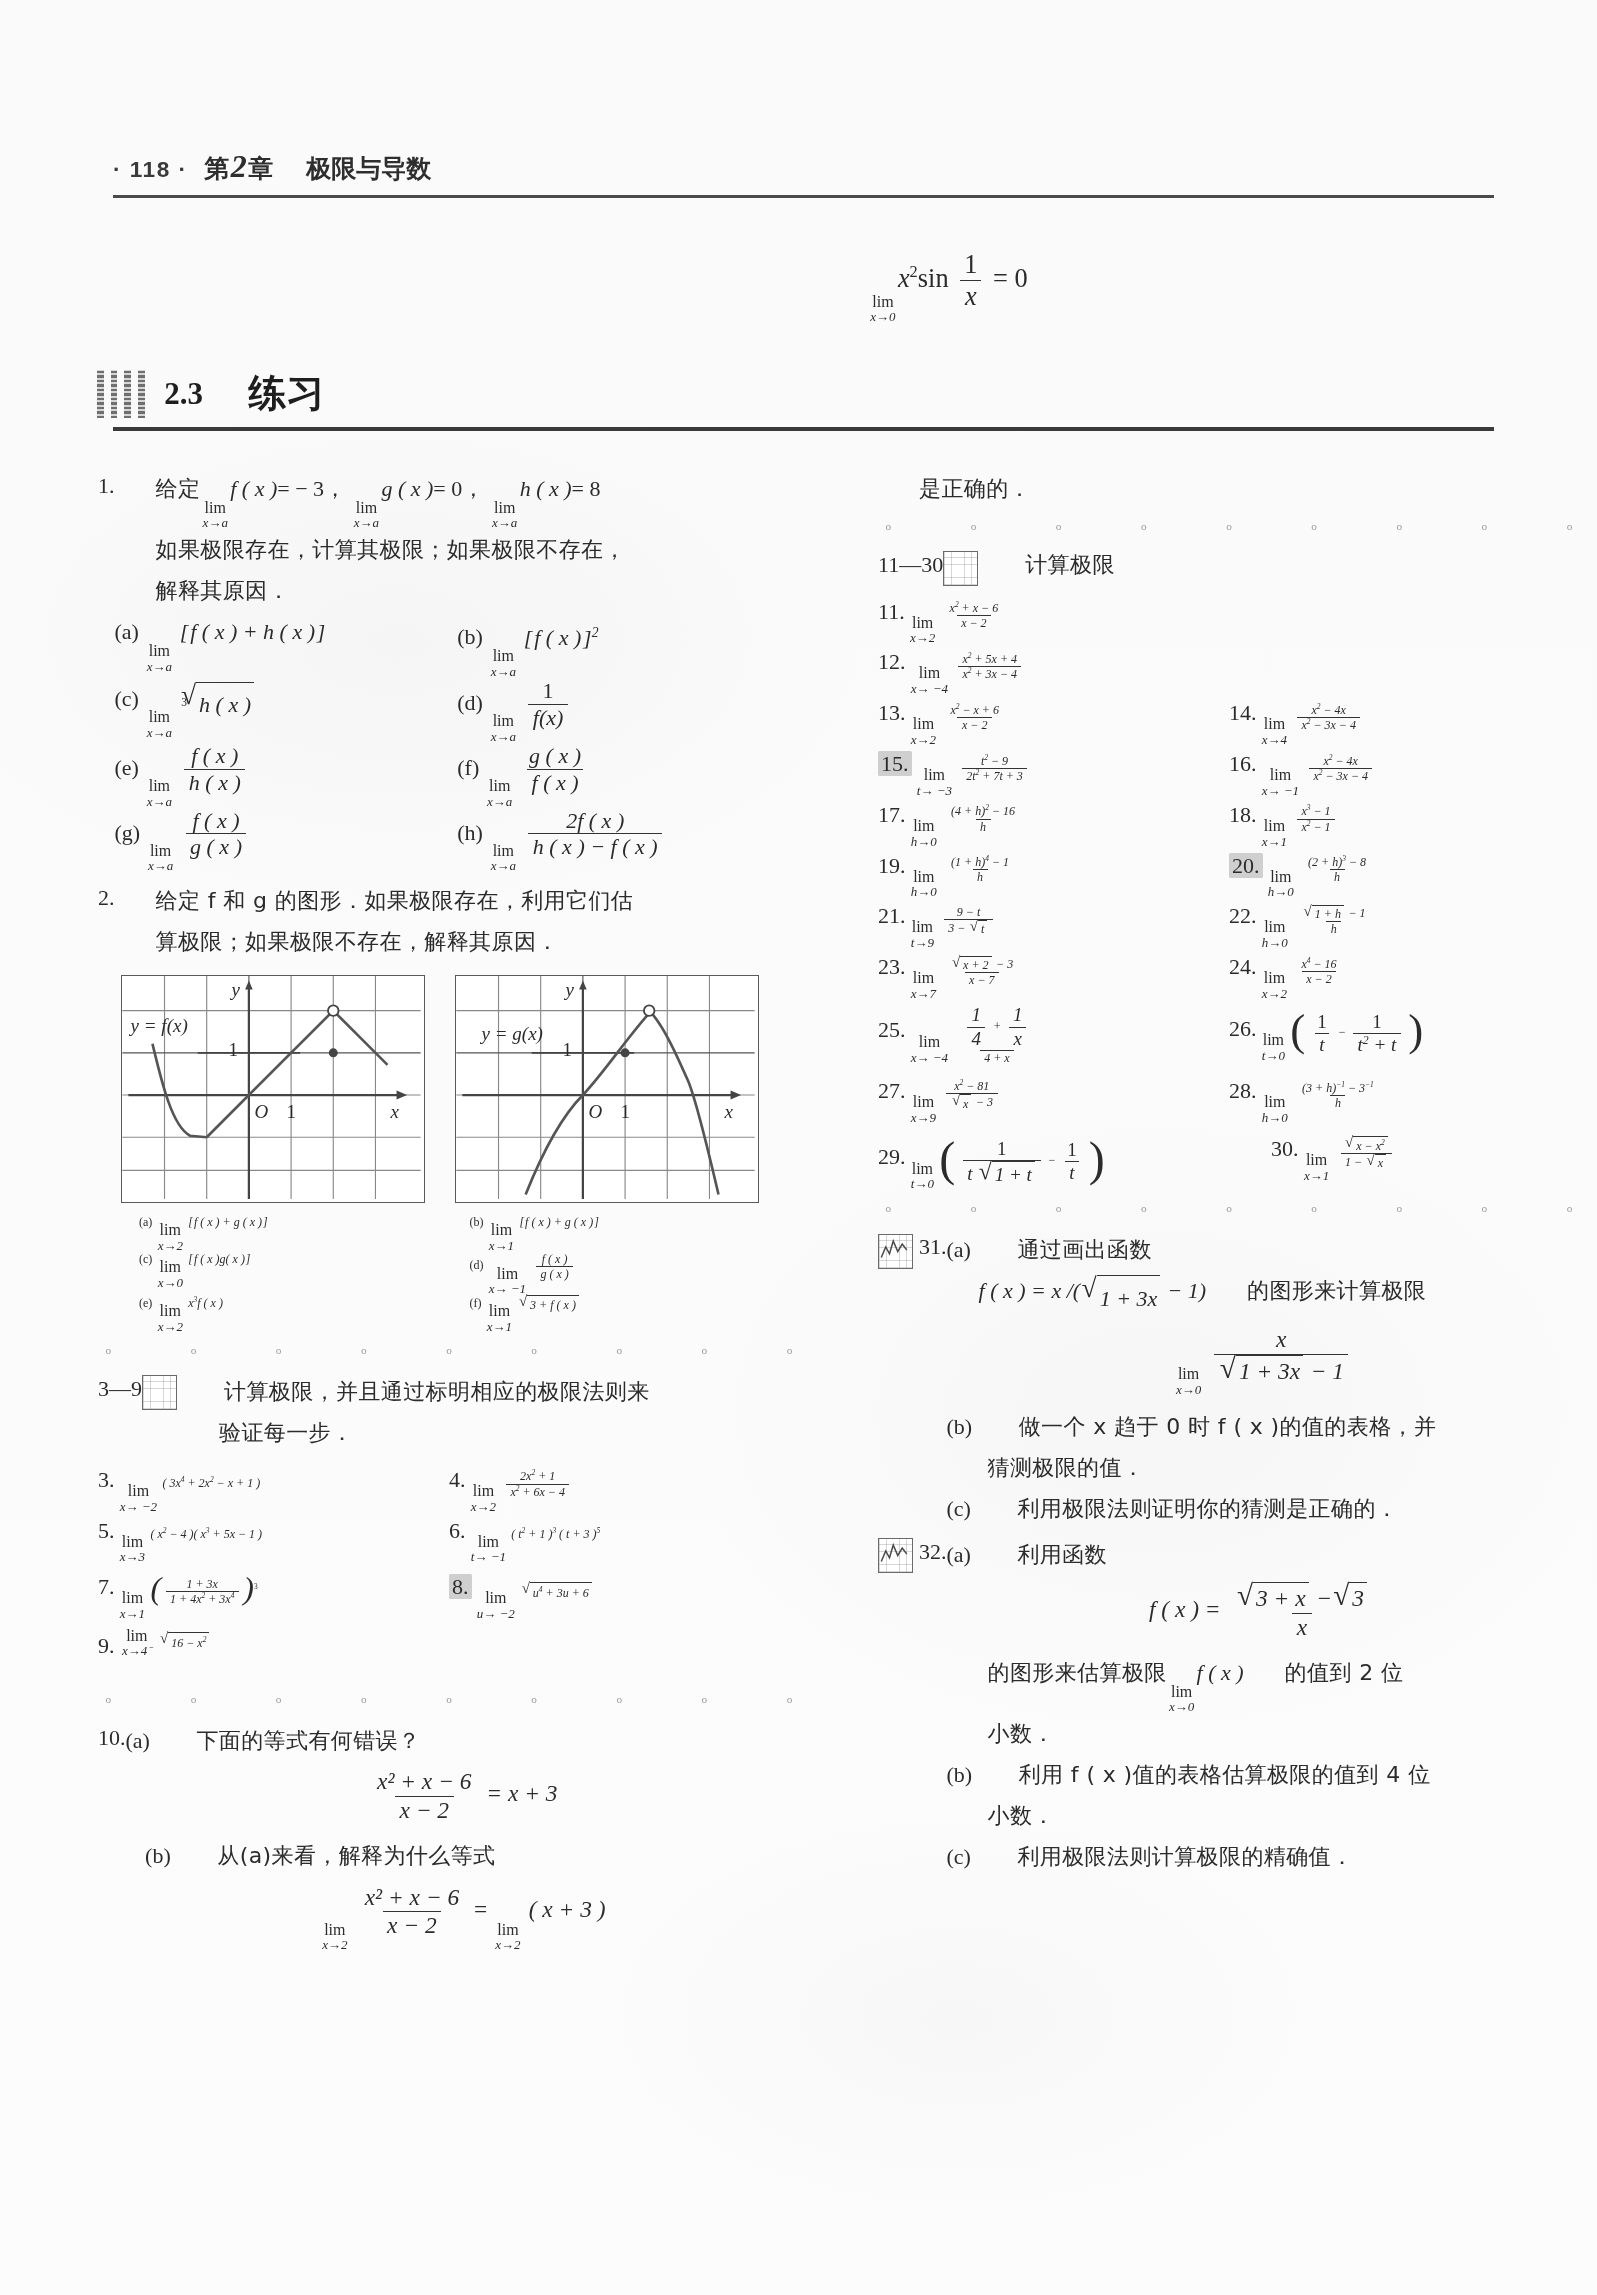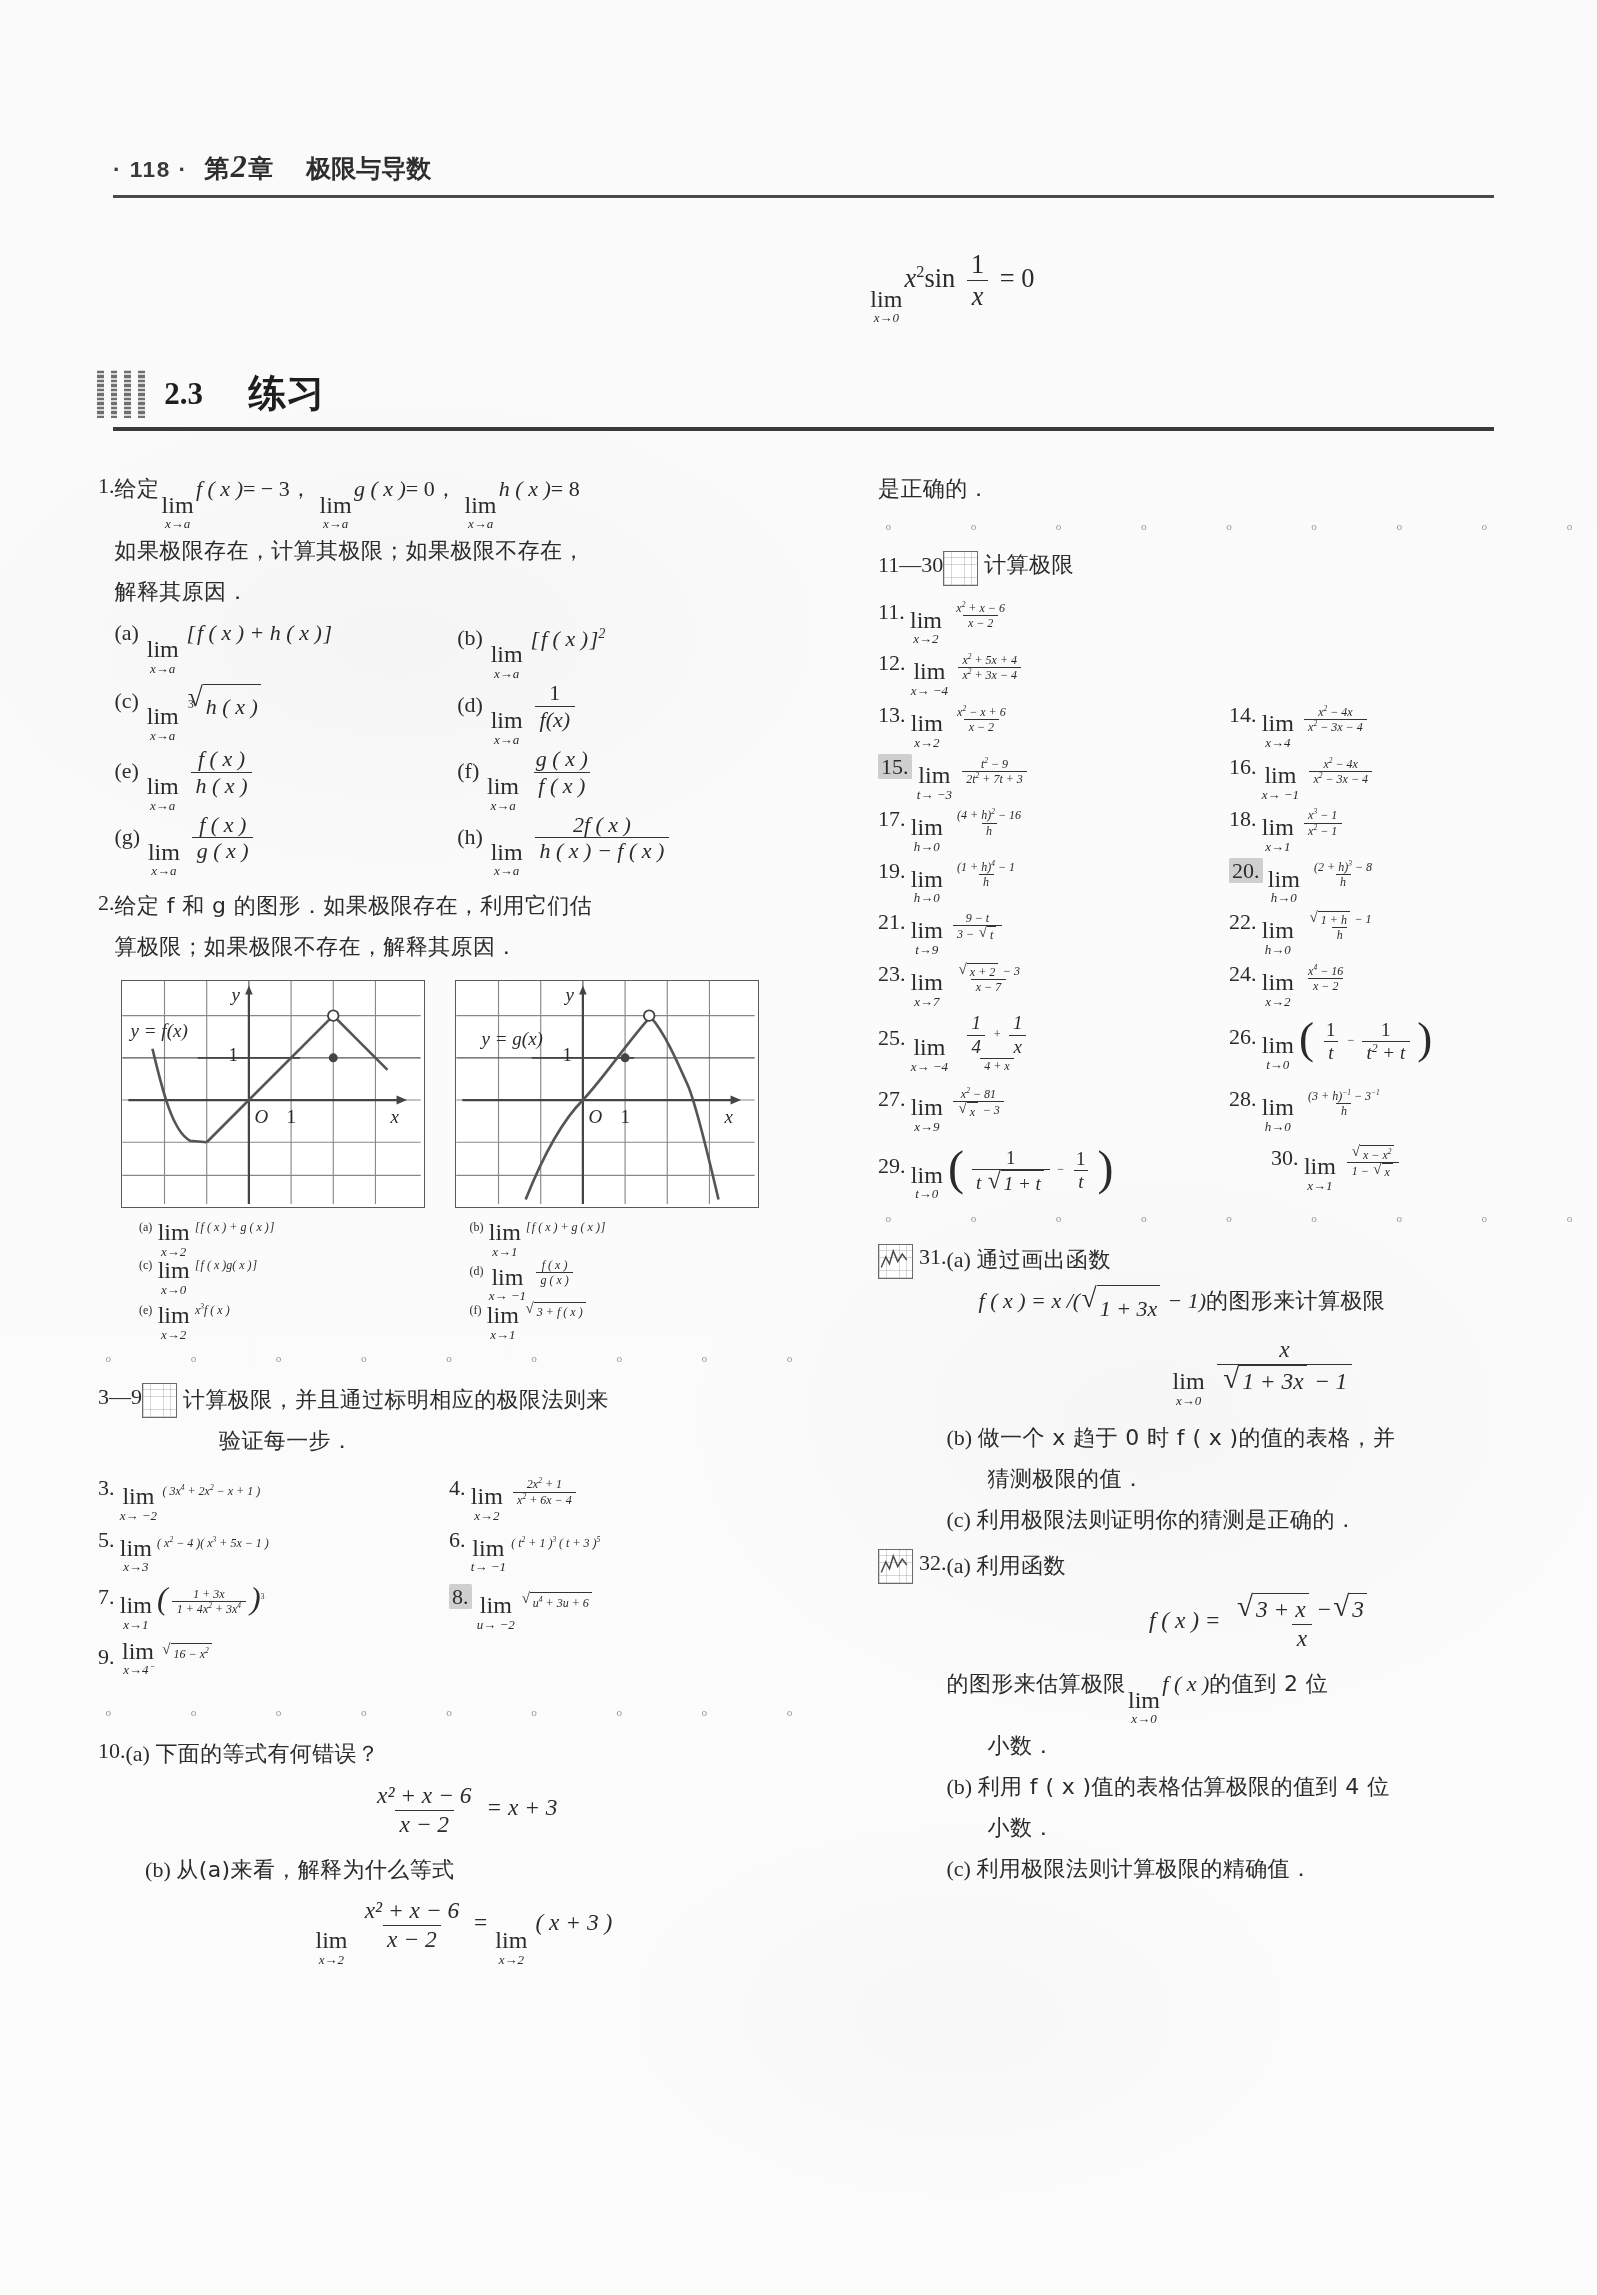--- a/index.html
+++ b/index.html
@@ -44,28 +44,28 @@
 
   
   .col{position:absolute;top:468px;width:702px;}
   .colL{left:98px;}
   .colR{left:878px;}
 
   .item{display:flex;align-items:flex-start;margin-bottom:4.5px;}
   .idx{flex:0 0 auto;font-size:22px;line-height:35px;white-space:nowrap;}
   .idx.hl{background:#cfcfcf;padding:0 3px;border-radius:1.5px;}
   .body{flex:1 1 auto;font-size:22px;line-height:41px;}
-  .cn{font-family:"DejaVu Sans",sans-serif;font-size:22px;letter-spacing:0.4px;}
+  .cn{font-family:"DejaVu Sans",sans-serif;font-size:22px;letter-spacing:0.4px;margin-left:41px;}
   .indent{margin-left:41px;}
 
   
   .m{font-family:"Liberation Serif",serif;}
   .it{font-style:italic;}
   .lim{display:inline-flex;flex-direction:column;align-items:center;vertical-align:-0.75em;margin:0 2.3px;line-height:1;}
-  .lim .lb{font-size:24px;font-style:normal;}
+  .lim .lb{font-size:16px;font-style:normal;}
   .lim .sub{font-size:13px;margin-top:0.8px;white-space:nowrap;font-style:italic;}
   .frac{display:inline-flex;flex-direction:column;align-items:center;vertical-align:middle;margin:0 4.5px;line-height:1.18;}
   .frac .nm{padding:0 4.5px;}
   .frac .dn{padding:0 4.5px;border-top:1.5px solid #333;}
   .frac.sm{font-size:19px;}
   sup{font-size:.62em;}
   .sqrt{display:inline-flex;align-items:stretch;margin:0 1.5px;}
   .sqrt .rad{font-size:1.25em;line-height:1;transform:translateY(-1.5px);}
   .sqrt .rand{border-top:1.5px solid #333;padding:1.5px 3px 0 3px;}
   .rootn{font-size:.52em;vertical-align:.9em;margin-right:-6px;}

